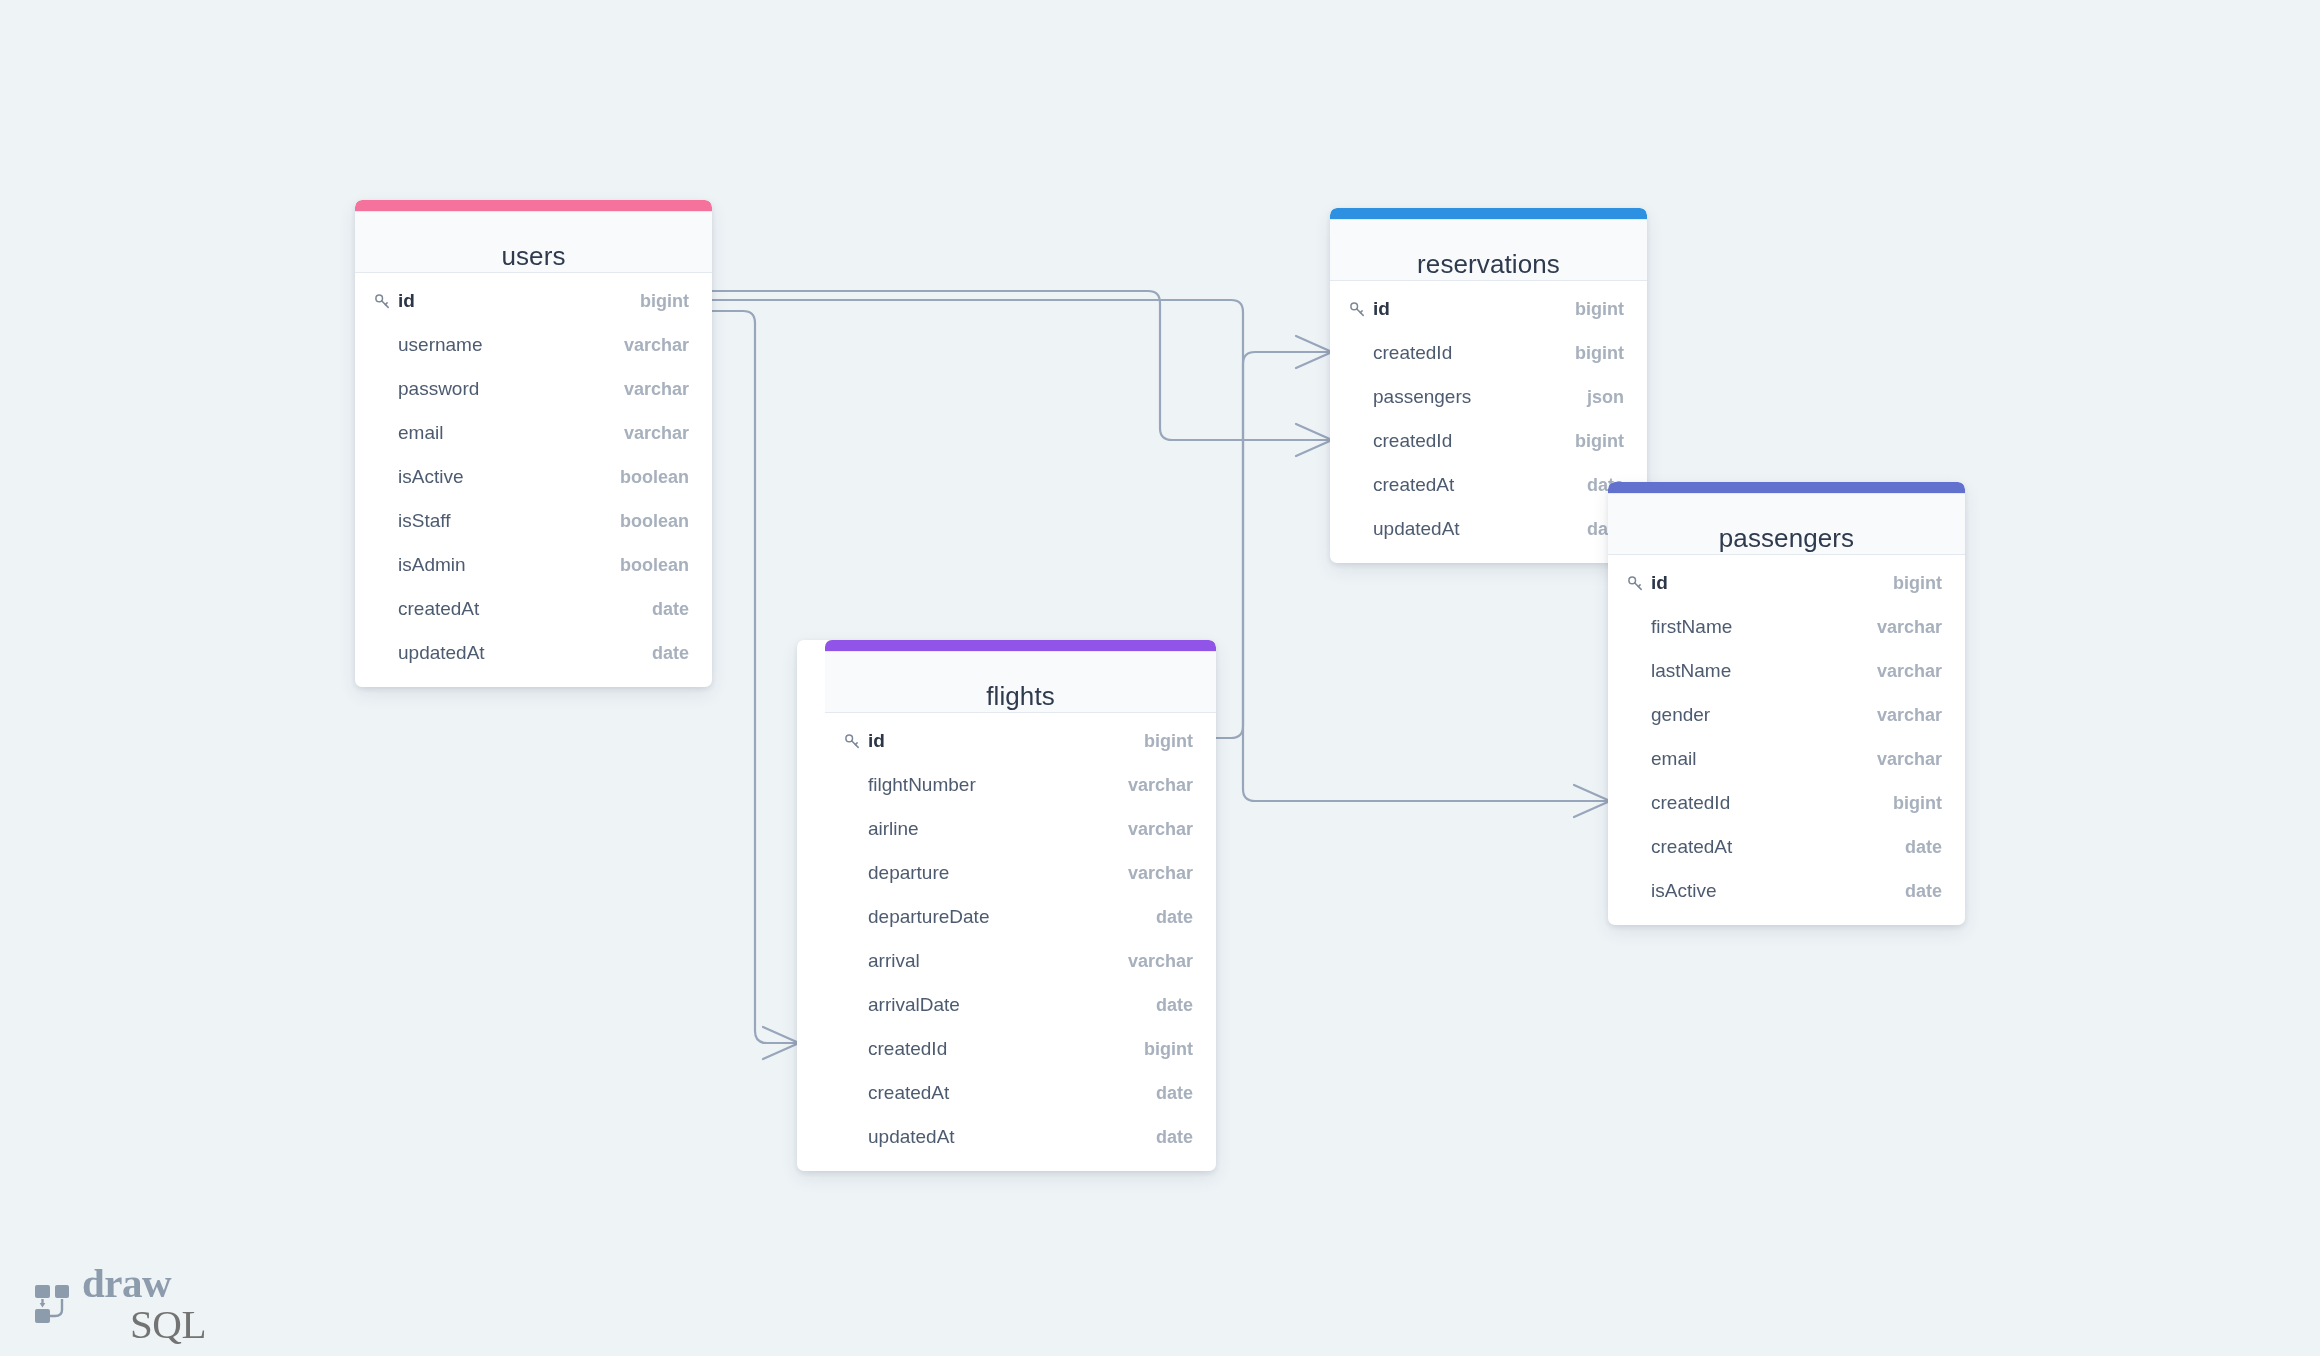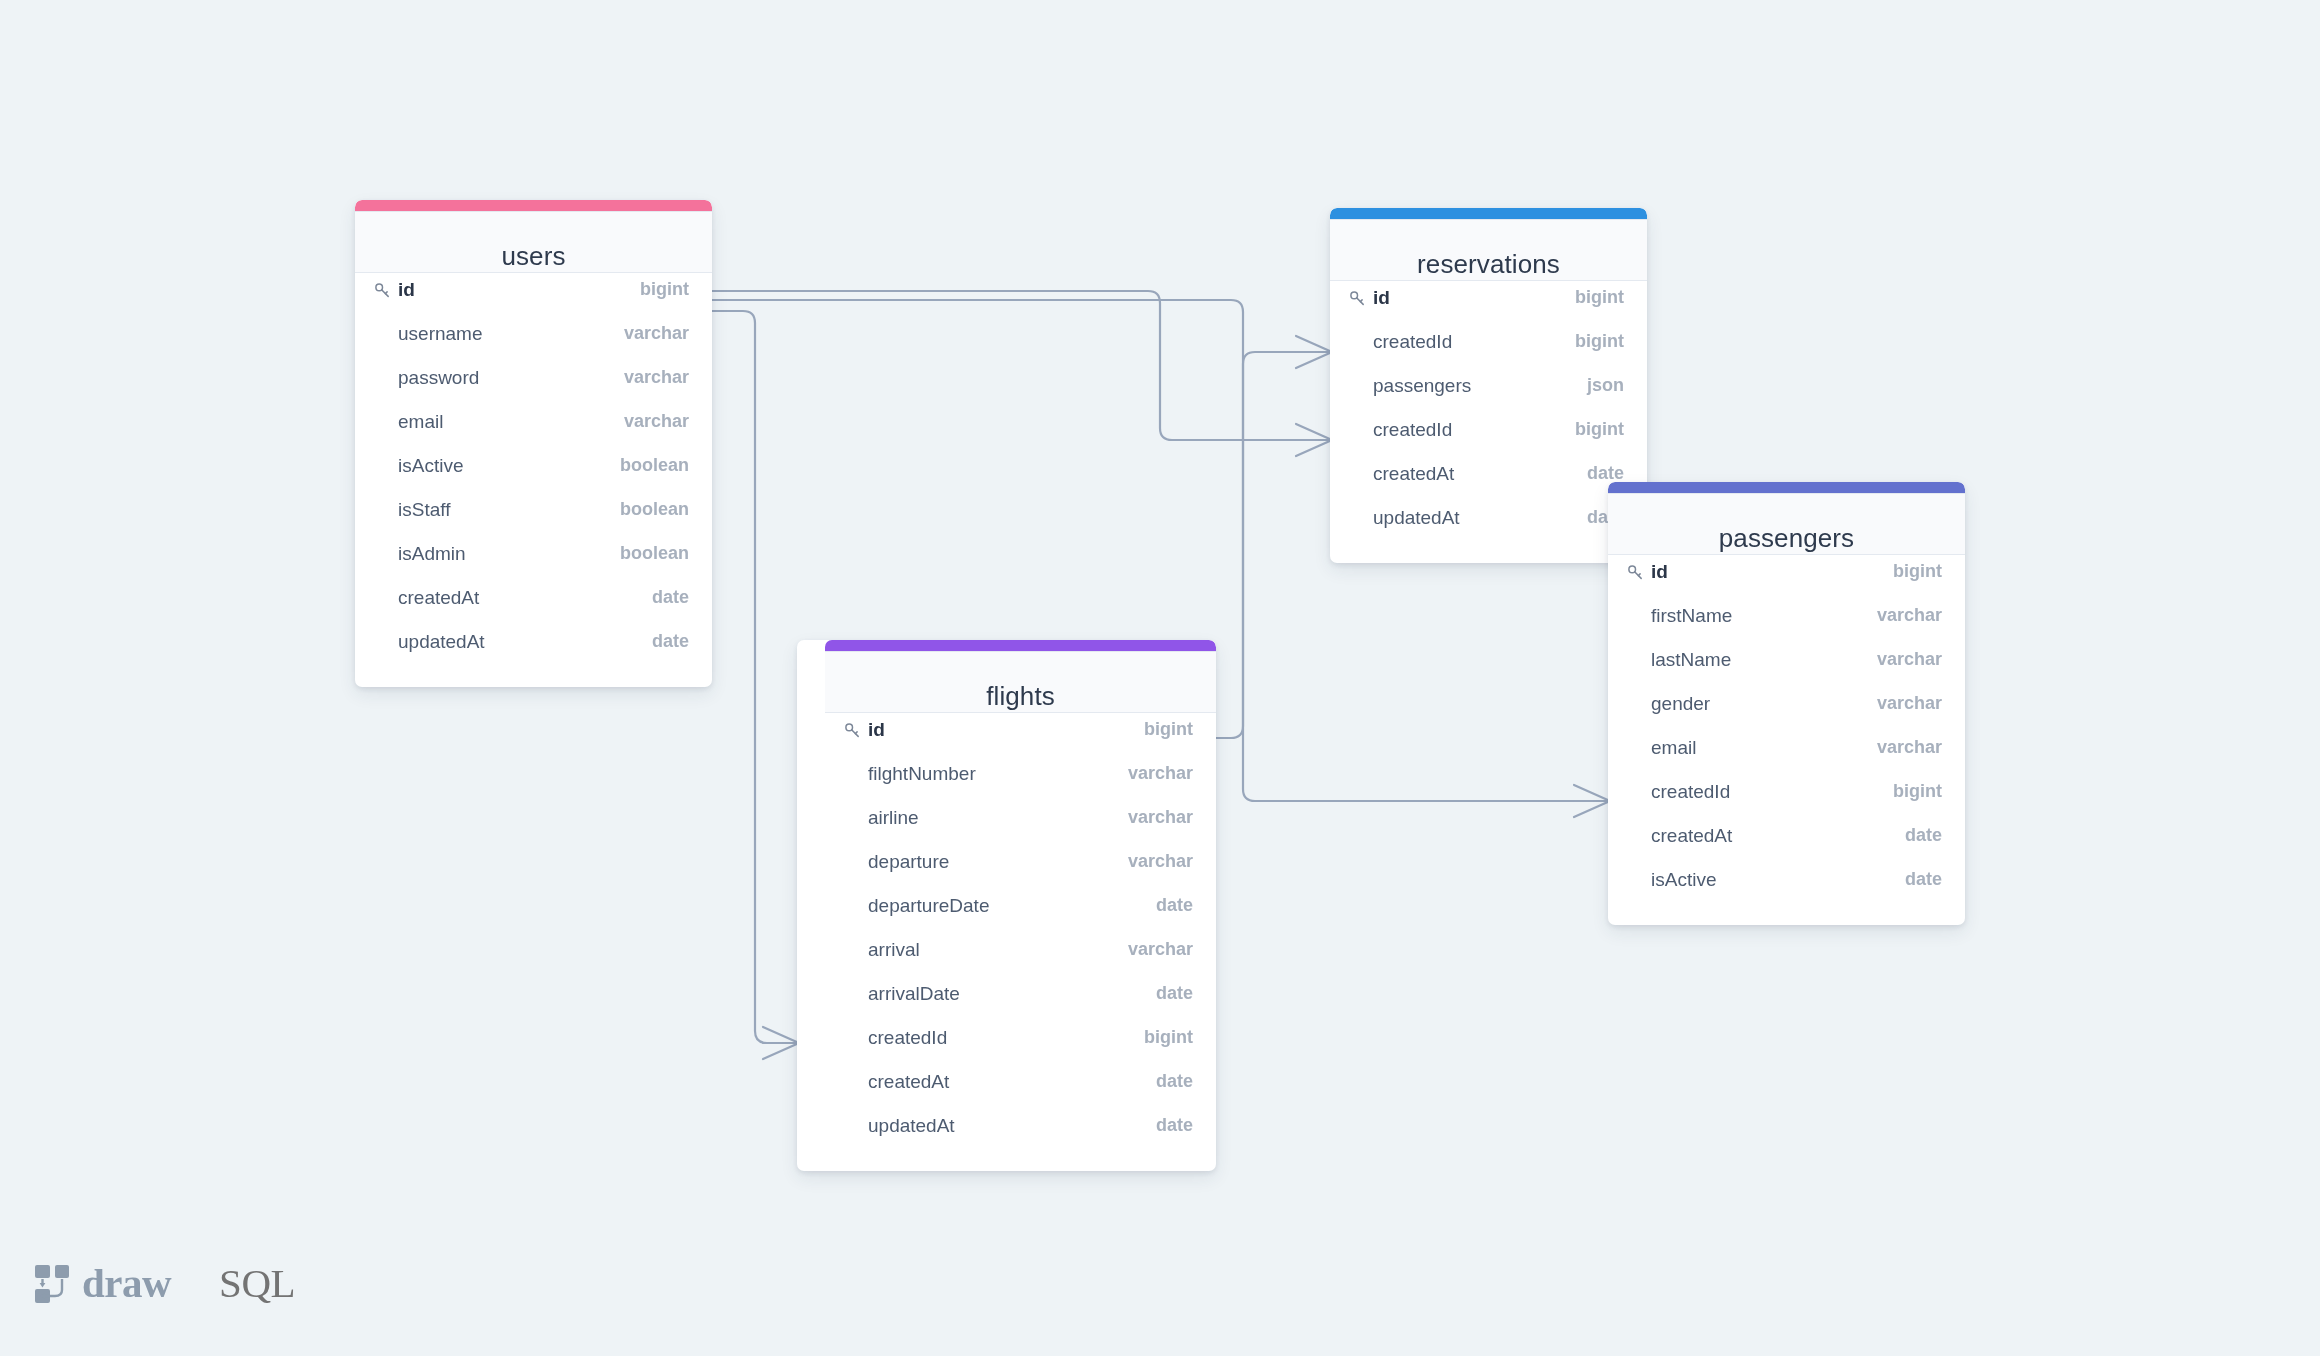--- a/index.html
+++ b/index.html
@@ -66,21 +66,21 @@
     color: #2e3a4d;
     letter-spacing: 0.1px;
     font-weight: 400;
   }
 
   .col-list { padding: 6px 0 12px 0; }
 
   .col-row {
     height: 44px;
     display: flex;
-    align-items: flex-start;
+    align-items: center;
     padding: 0 23px 0 18px;
     gap: 46px;
   }
 
   .col-left {
     display: flex;
     align-items: center;
     gap: 7px;
     flex: 1 1 auto;
     min-width: 0;
@@ -462,19 +462,19 @@
   <div id="logo">
     <svg width="36" height="40" viewBox="0 0 36 40" aria-hidden="true">
       <rect x="1" y="1" width="15" height="13" rx="2" fill="#8d9cad"></rect>
       <rect x="1" y="25" width="15" height="14" rx="2" fill="#8d9cad"></rect>
       <rect x="21" y="1" width="14" height="13" rx="2" fill="#8d9cad"></rect>
       <path d="M8.5,15 V20.5" stroke="#8d9cad" stroke-width="2.4" fill="none"></path>
       <path d="M8.5,23.5 L5.6,19 H11.4 Z" fill="#8d9cad"></path>
       <path d="M28,15 V26 Q28,32 21,32 H8.5" stroke="#8d9cad" stroke-width="2.4" fill="none"></path>
       <path d="M6,32 L10.5,29.2 V34.8 Z" fill="#8d9cad"></path>
     </svg>
-    <div style="display:flex;align-items:flex-start;">
+    <div style="display:flex;align-items:flex-start;flex-direction:column;">
       <span class="logo-word logo-draw">draw</span>
       <span class="logo-word logo-sql">SQL</span>
     </div>
   </div>
 
 </div>
 
 </body></html>

